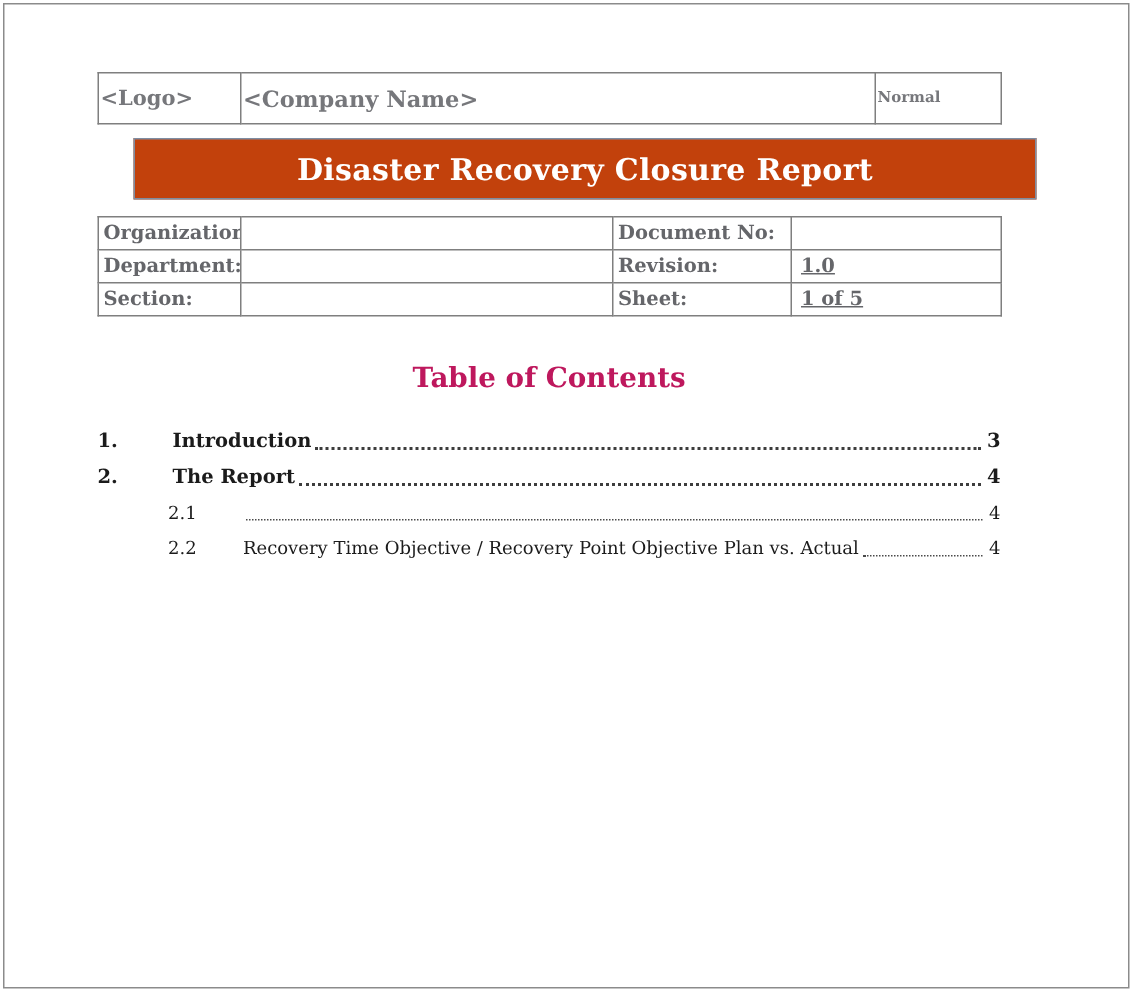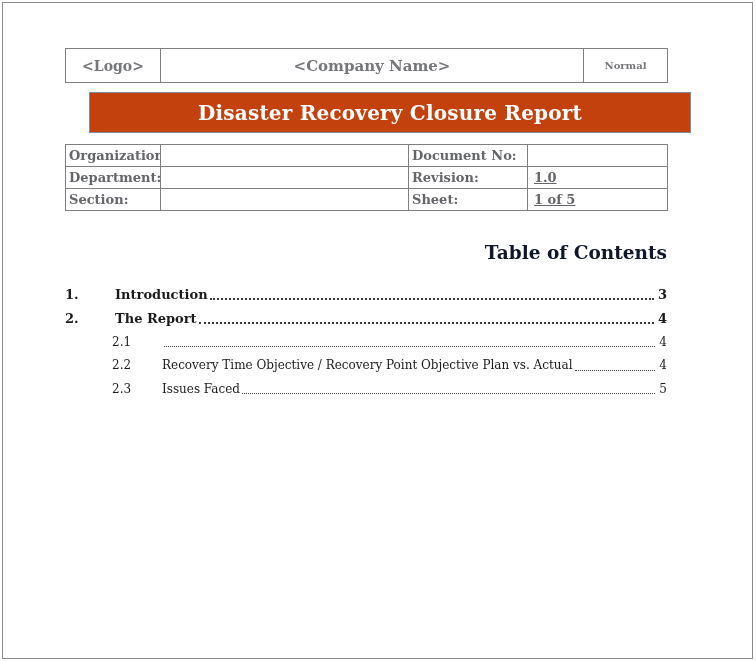--- a/index.html
+++ b/index.html
@@ -10,21 +10,21 @@
   .page-border{
     position:absolute;left:2px;top:2px;width:749px;height:655px;
     border:1px solid #8b8b8b;pointer-events:none;
   }
   
   .header-table{
     position:absolute;left:65px;top:48px;width:602px;height:35px;
     border-collapse:collapse;table-layout:fixed;
   }
   .header-table td{
-    border:1px solid #7f7f7f;text-align:center;vertical-align:middle;
+    border:1px solid #7f7f7f;vertical-align:middle;
     color:#76777b;font-weight:bold;
   }
   .cell-logo{font-size:14px;}
   .cell-company{font-size:15px;}
   .cell-doctype{font-size:10px;}
   
   .title-bar{
     position:absolute;left:65px;top:92px;width:600px;height:39px;
     border:1px solid #7e8da2;display:flex;align-items:center;justify-content:center;
     color:#ffffff;font-weight:bold;font-size:20px;letter-spacing:.2px;
@@ -36,21 +36,21 @@
   }
   .meta-table td{
     border:1px solid #7f7f7f;height:21px;vertical-align:middle;
     font-size:13px;font-weight:bold;color:#65666a;padding:0 2px 0 3px;
     overflow:hidden;white-space:nowrap;
   }
   .meta-table td.value{padding-left:6px;text-decoration:underline;}
   
   .toc-heading{
     position:absolute;left:65px;top:242px;width:602px;margin:0;
-    text-align:right;font-size:18.5px;font-weight:bold;color:#0f172a;
+    text-align:center;font-size:18.5px;font-weight:bold;color:#be185d;
   }
   .toc-list{position:absolute;left:65px;top:283px;width:602px;}
   .toc-entry{
     display:flex;align-items:center;height:23.5px;
     font-size:12px;color:#1b1b1b;white-space:nowrap;
   }
   .toc-entry.level1{font-weight:bold;font-size:13px;}
   .toc-num{flex:0 0 50px;}
   .toc-entry.level2 .toc-num{margin-left:47px;}
   .toc-title{flex:0 0 auto;}
@@ -139,19 +139,13 @@
     <span class="toc-page">4</span>
   </div>
 
   <div class="toc-entry level2">
     <span class="toc-num">2.2</span>
     <span class="toc-title">Recovery Time Objective / Recovery Point Objective Plan vs. Actual</span>
     <span class="toc-leader"></span>
     <span class="toc-page">4</span>
   </div>
 
-  <div class="toc-entry level2">
-    <span class="toc-num">2.3</span>
-    <span class="toc-title">Issues Faced</span>
-    <span class="toc-leader"></span>
-    <span class="toc-page">5</span>
-  </div>
 </div>
 
 </body></html>

